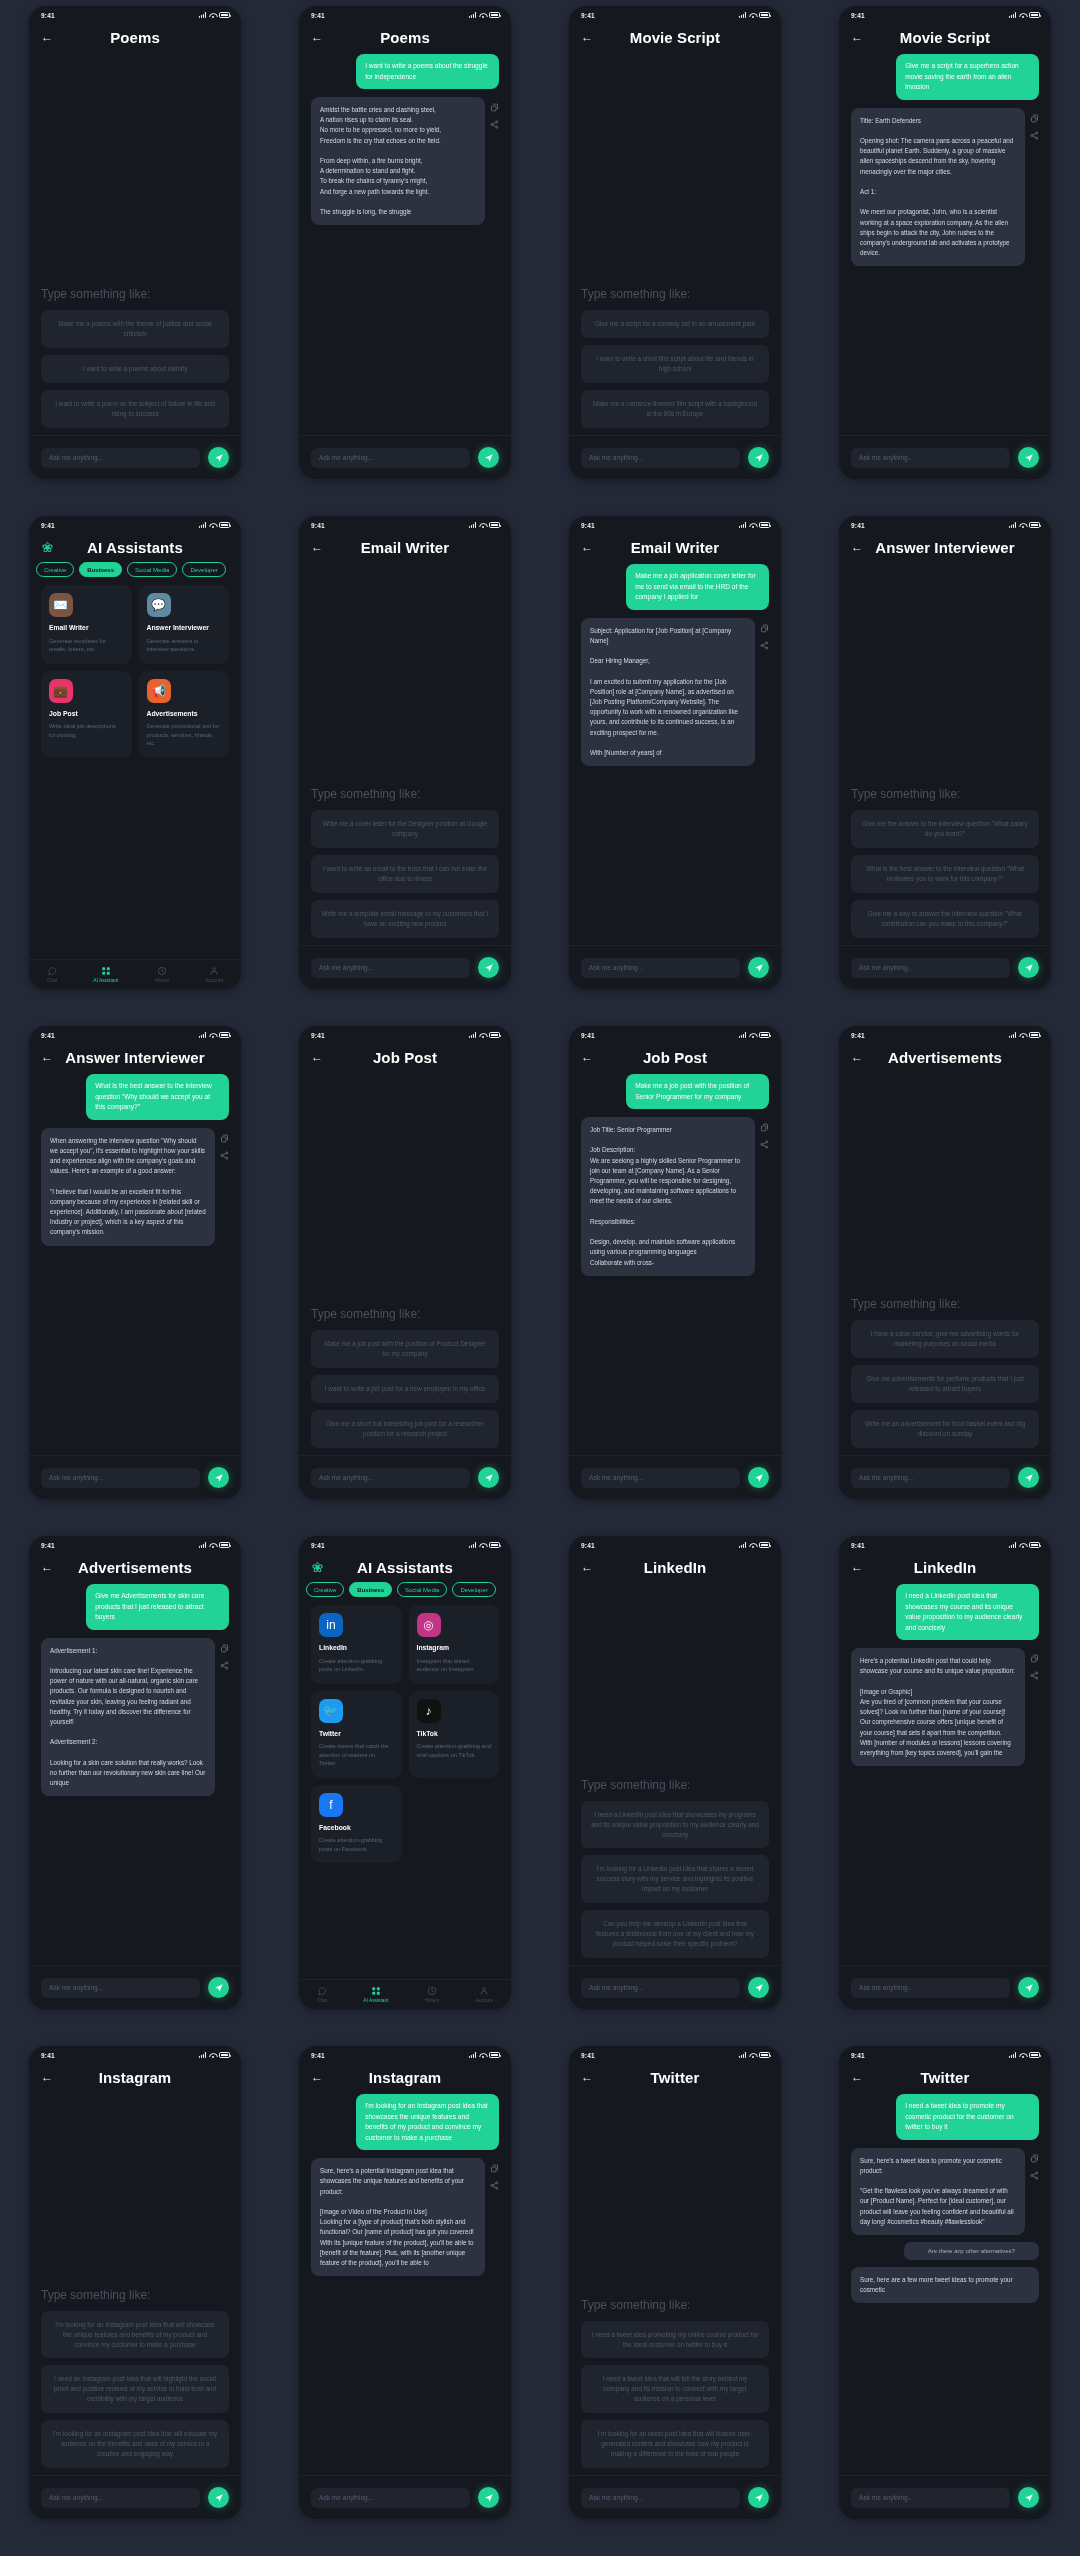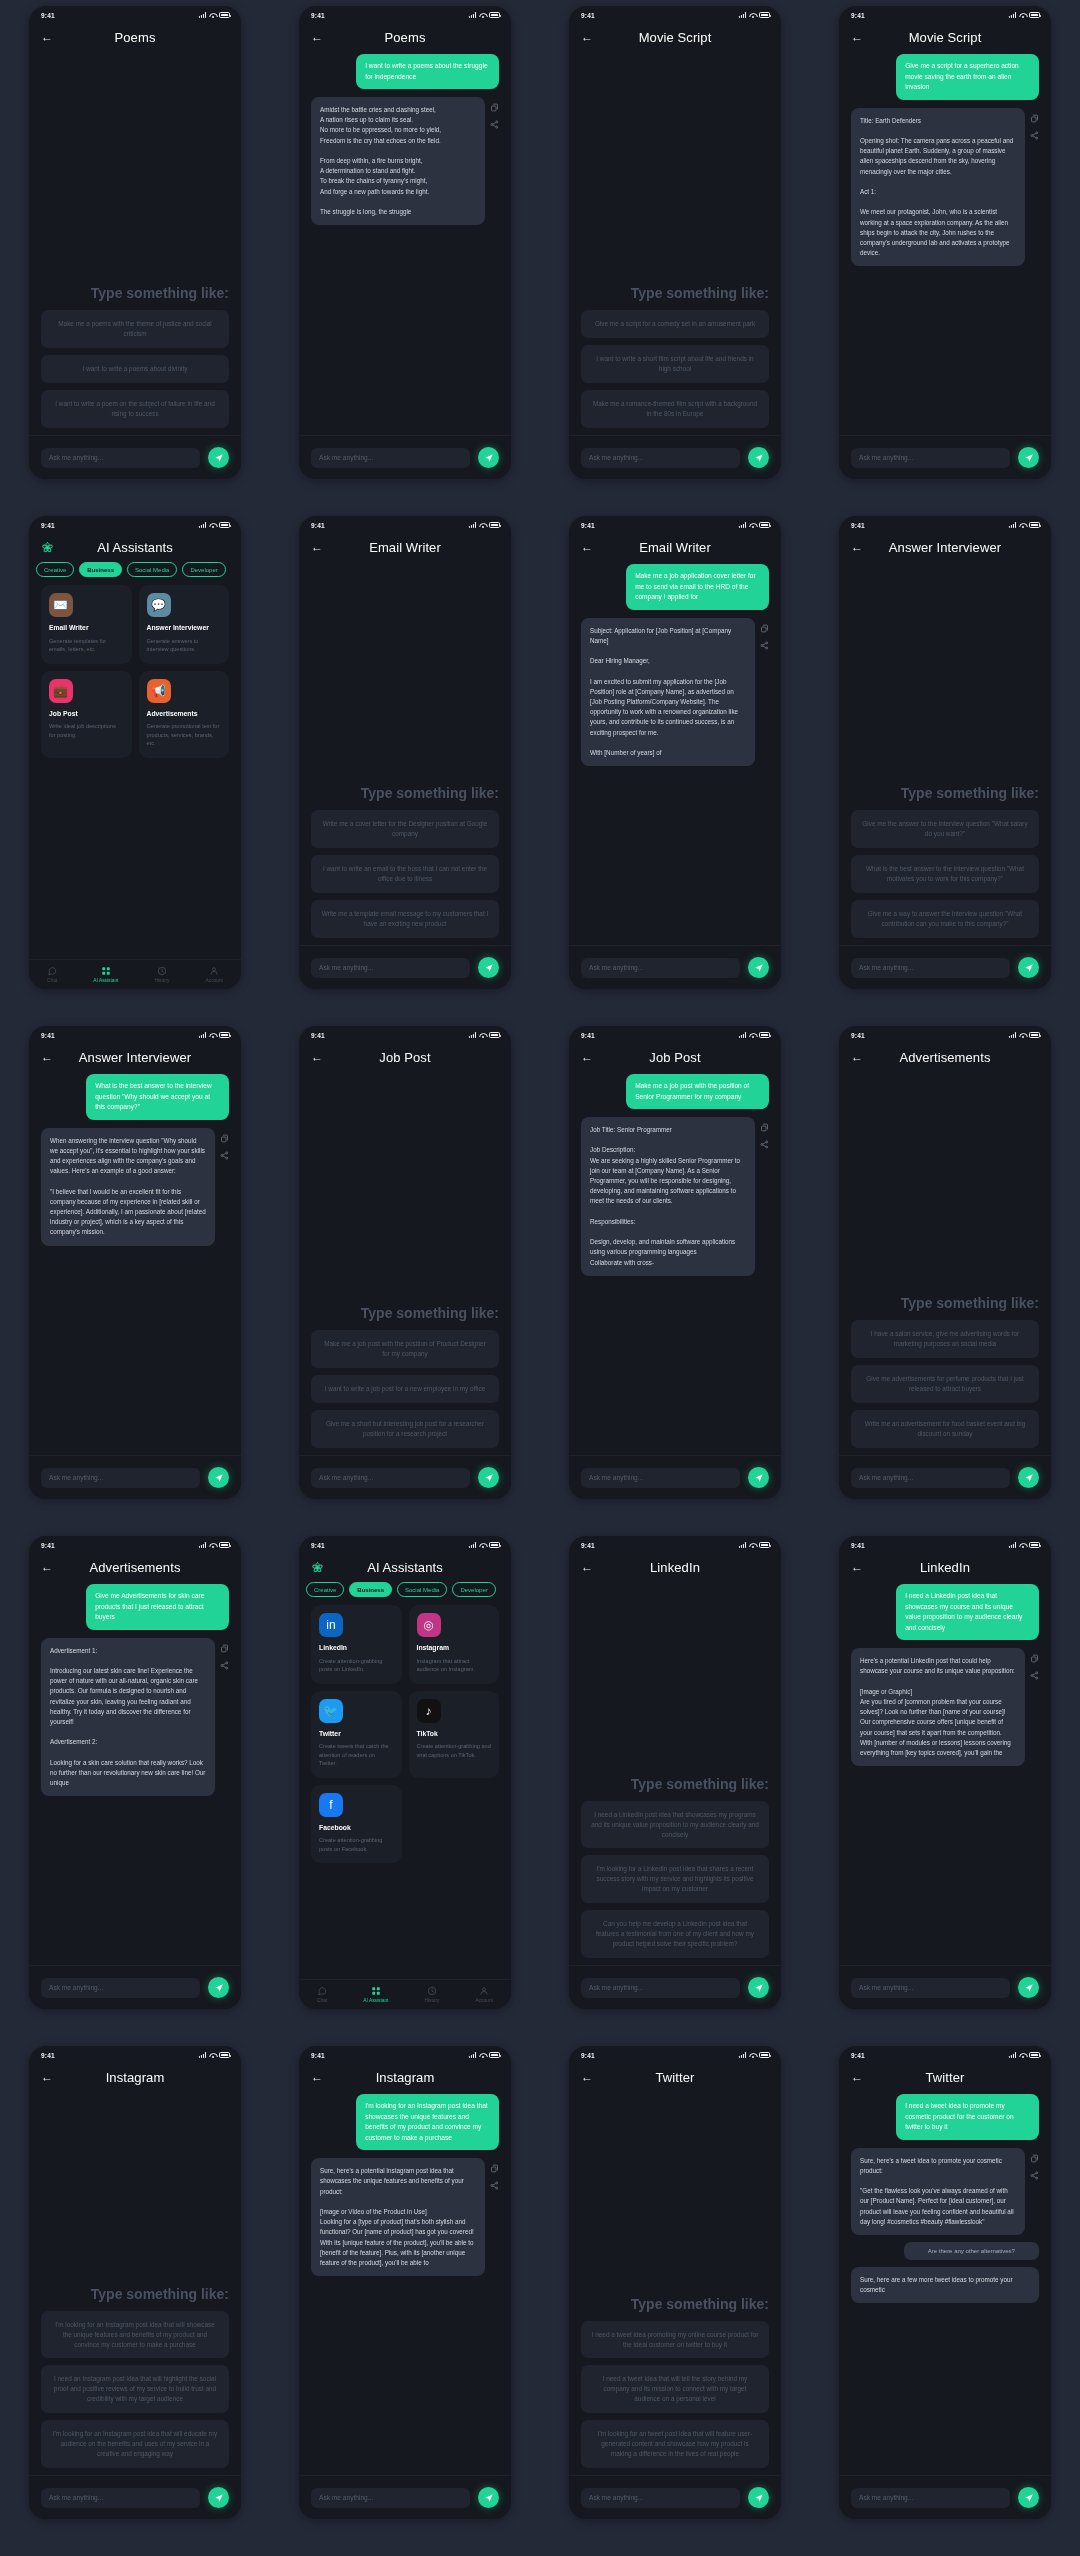--- a/index.html
+++ b/index.html
@@ -50,27 +50,27 @@
   .batt::after{content:"";position:absolute;right:-2px;top:1.6px;width:1px;height:2.2px;background:#F2F4F7;border-radius:0 1px 1px 0;}
 
   .navbar{
     height:26px; flex:0 0 26px;
     display:flex; align-items:center; position:relative; padding:0 12px;
   }
   .backicon{ color:#EDEFF3; font-size:12px; line-height:1; z-index:2; }
   .logo-mark{ width:13px;height:13px; z-index:2;}
   .nav-title{
     position:absolute; left:0; right:0; text-align:center;
-    color:#FFFFFF; font-size:13px; font-weight:normal; letter-spacing:.1px;
+    color:#FFFFFF; font-size:15px; font-weight:bold; letter-spacing:.1px;
   }
   .body{ flex:1 1 auto; position:relative; overflow:hidden; }
 
   
   .sugg-wrap{ position:absolute; left:0; right:0; bottom:0; padding:0 12px; }
-  .sugg-head{ color:#4A5160; font-size:14px; text-align:right; margin-bottom:9px;font-weight:bold; }
+  .sugg-head{ color:#4A5160; font-size:12px; text-align:left; margin-bottom:9px; }
   .sugg{
     background:#20242E; border-radius:7px;
     padding:9px 10px; margin-bottom:7px;
     color:#4E5767; font-size:6.4px; line-height:1.55; text-align:center;
   }
 
   
   .chat{ position:absolute; left:0; right:0; top:0; bottom:0; padding:4px 12px 0 12px; }
   .bub-user{
     background:#21D396; color:#FFFFFF;

